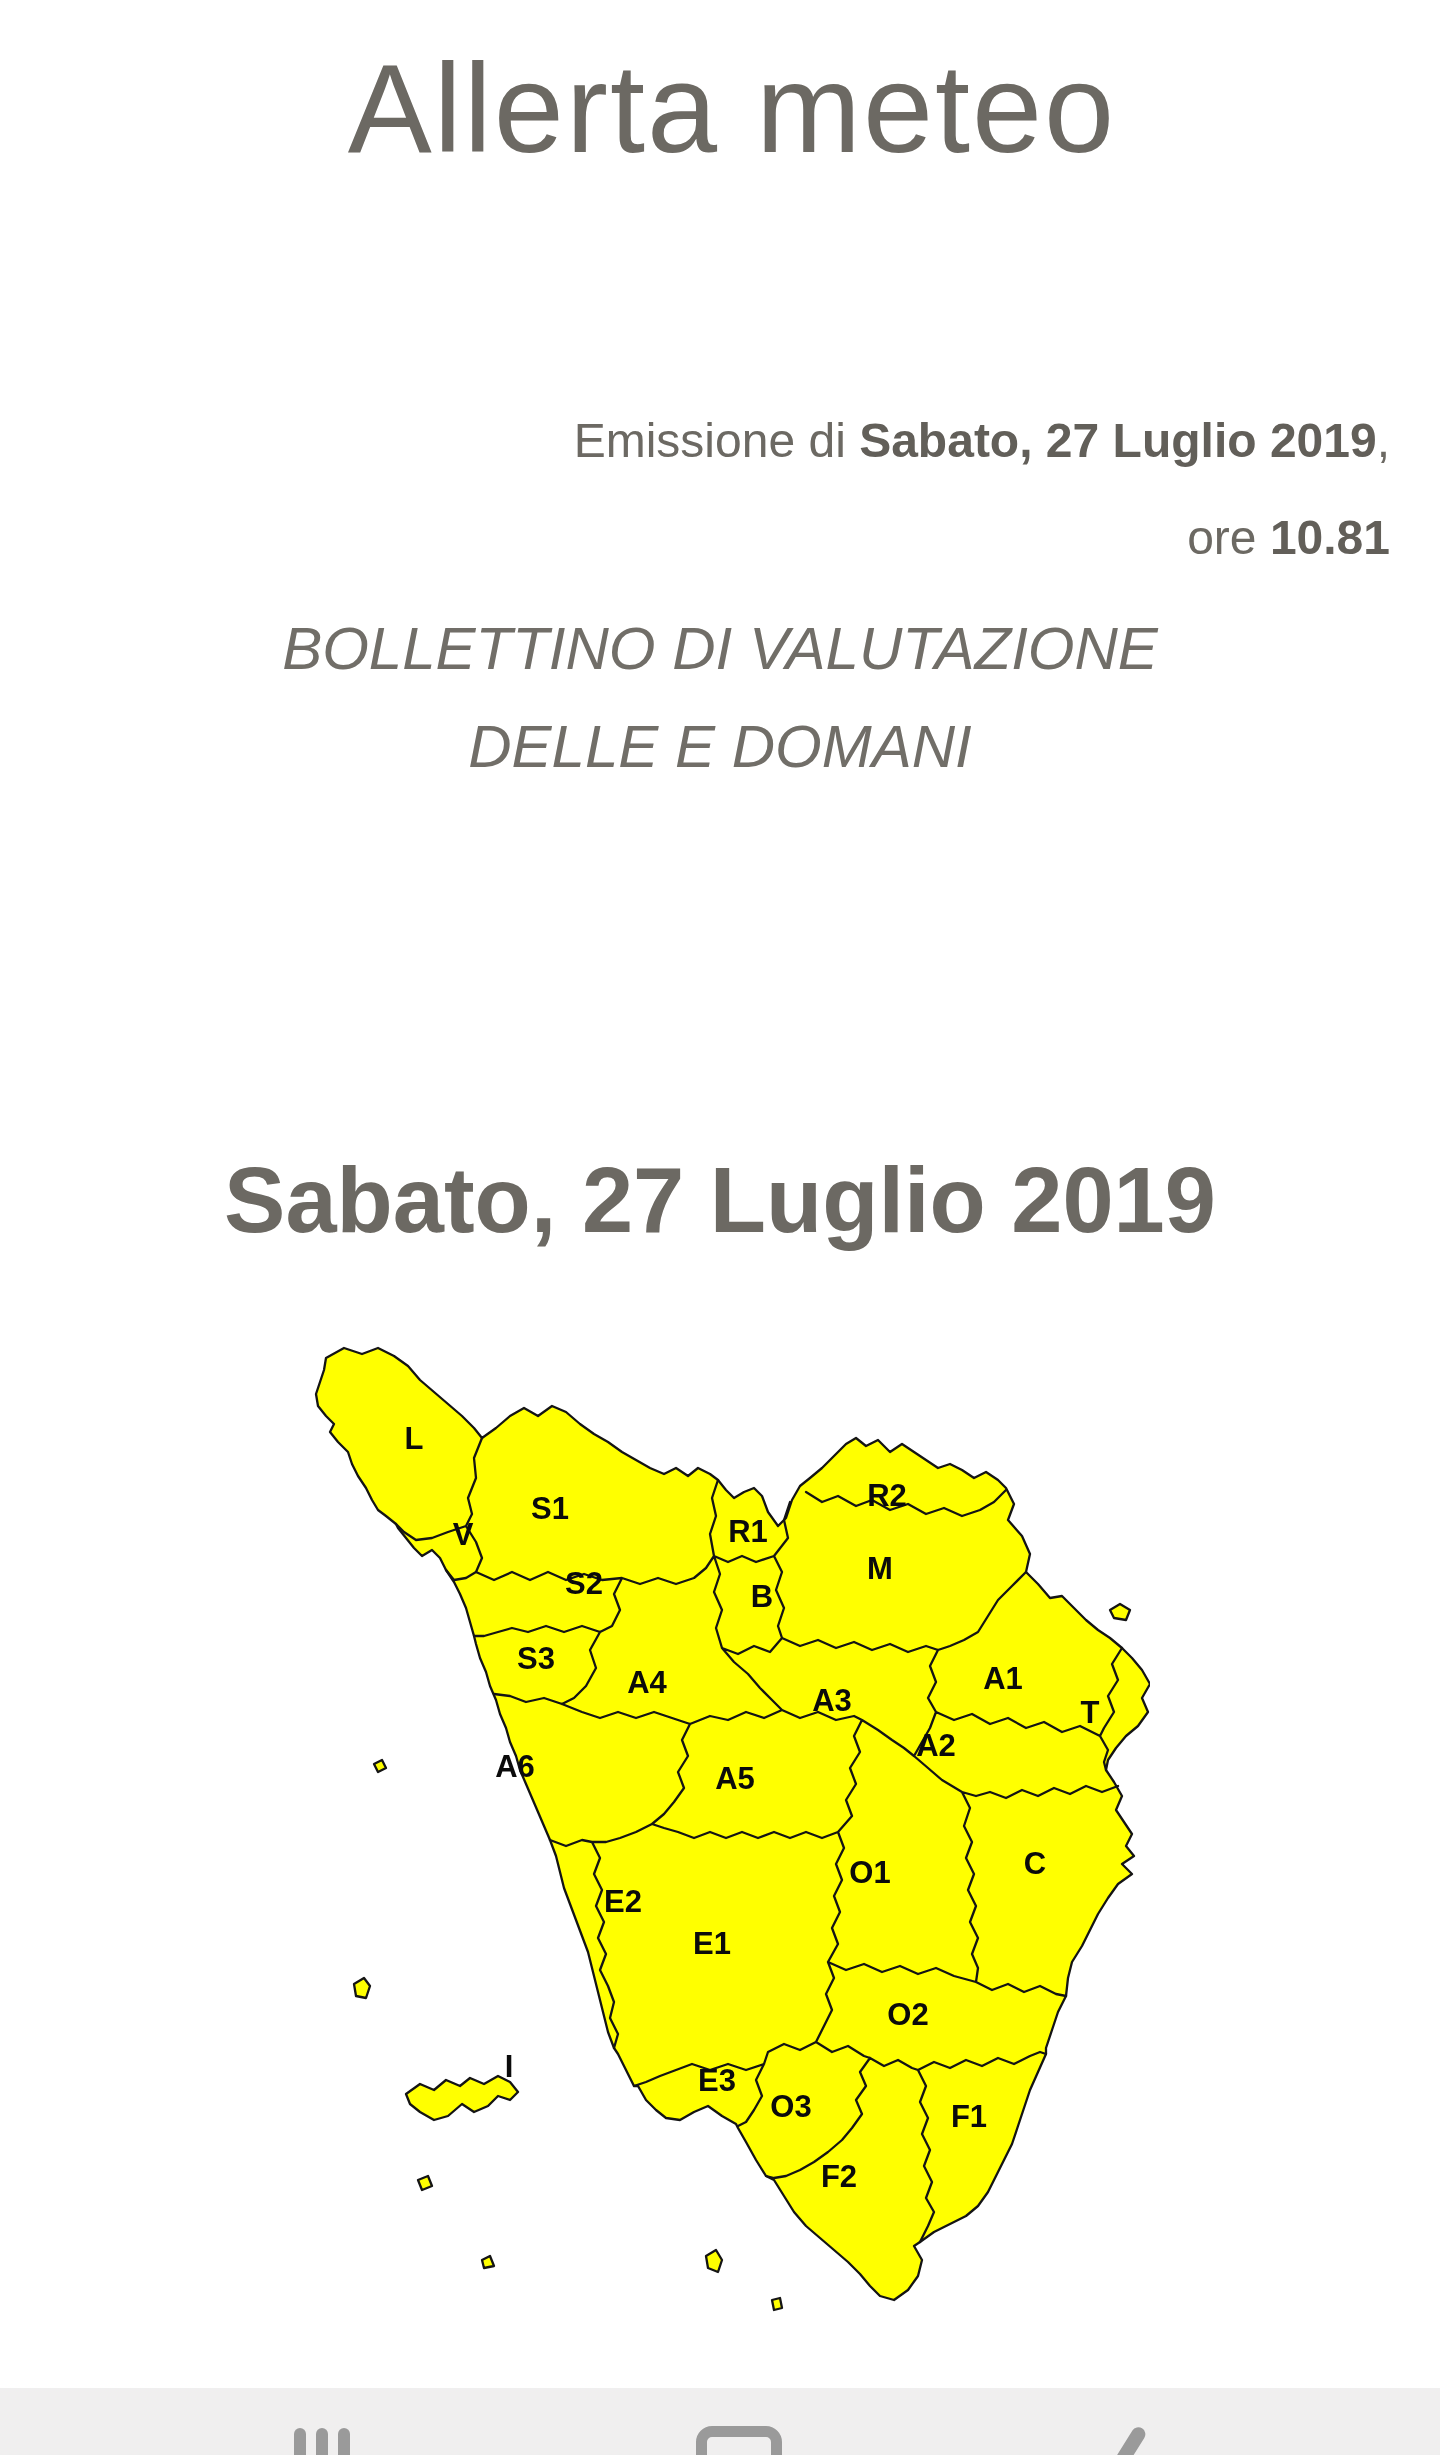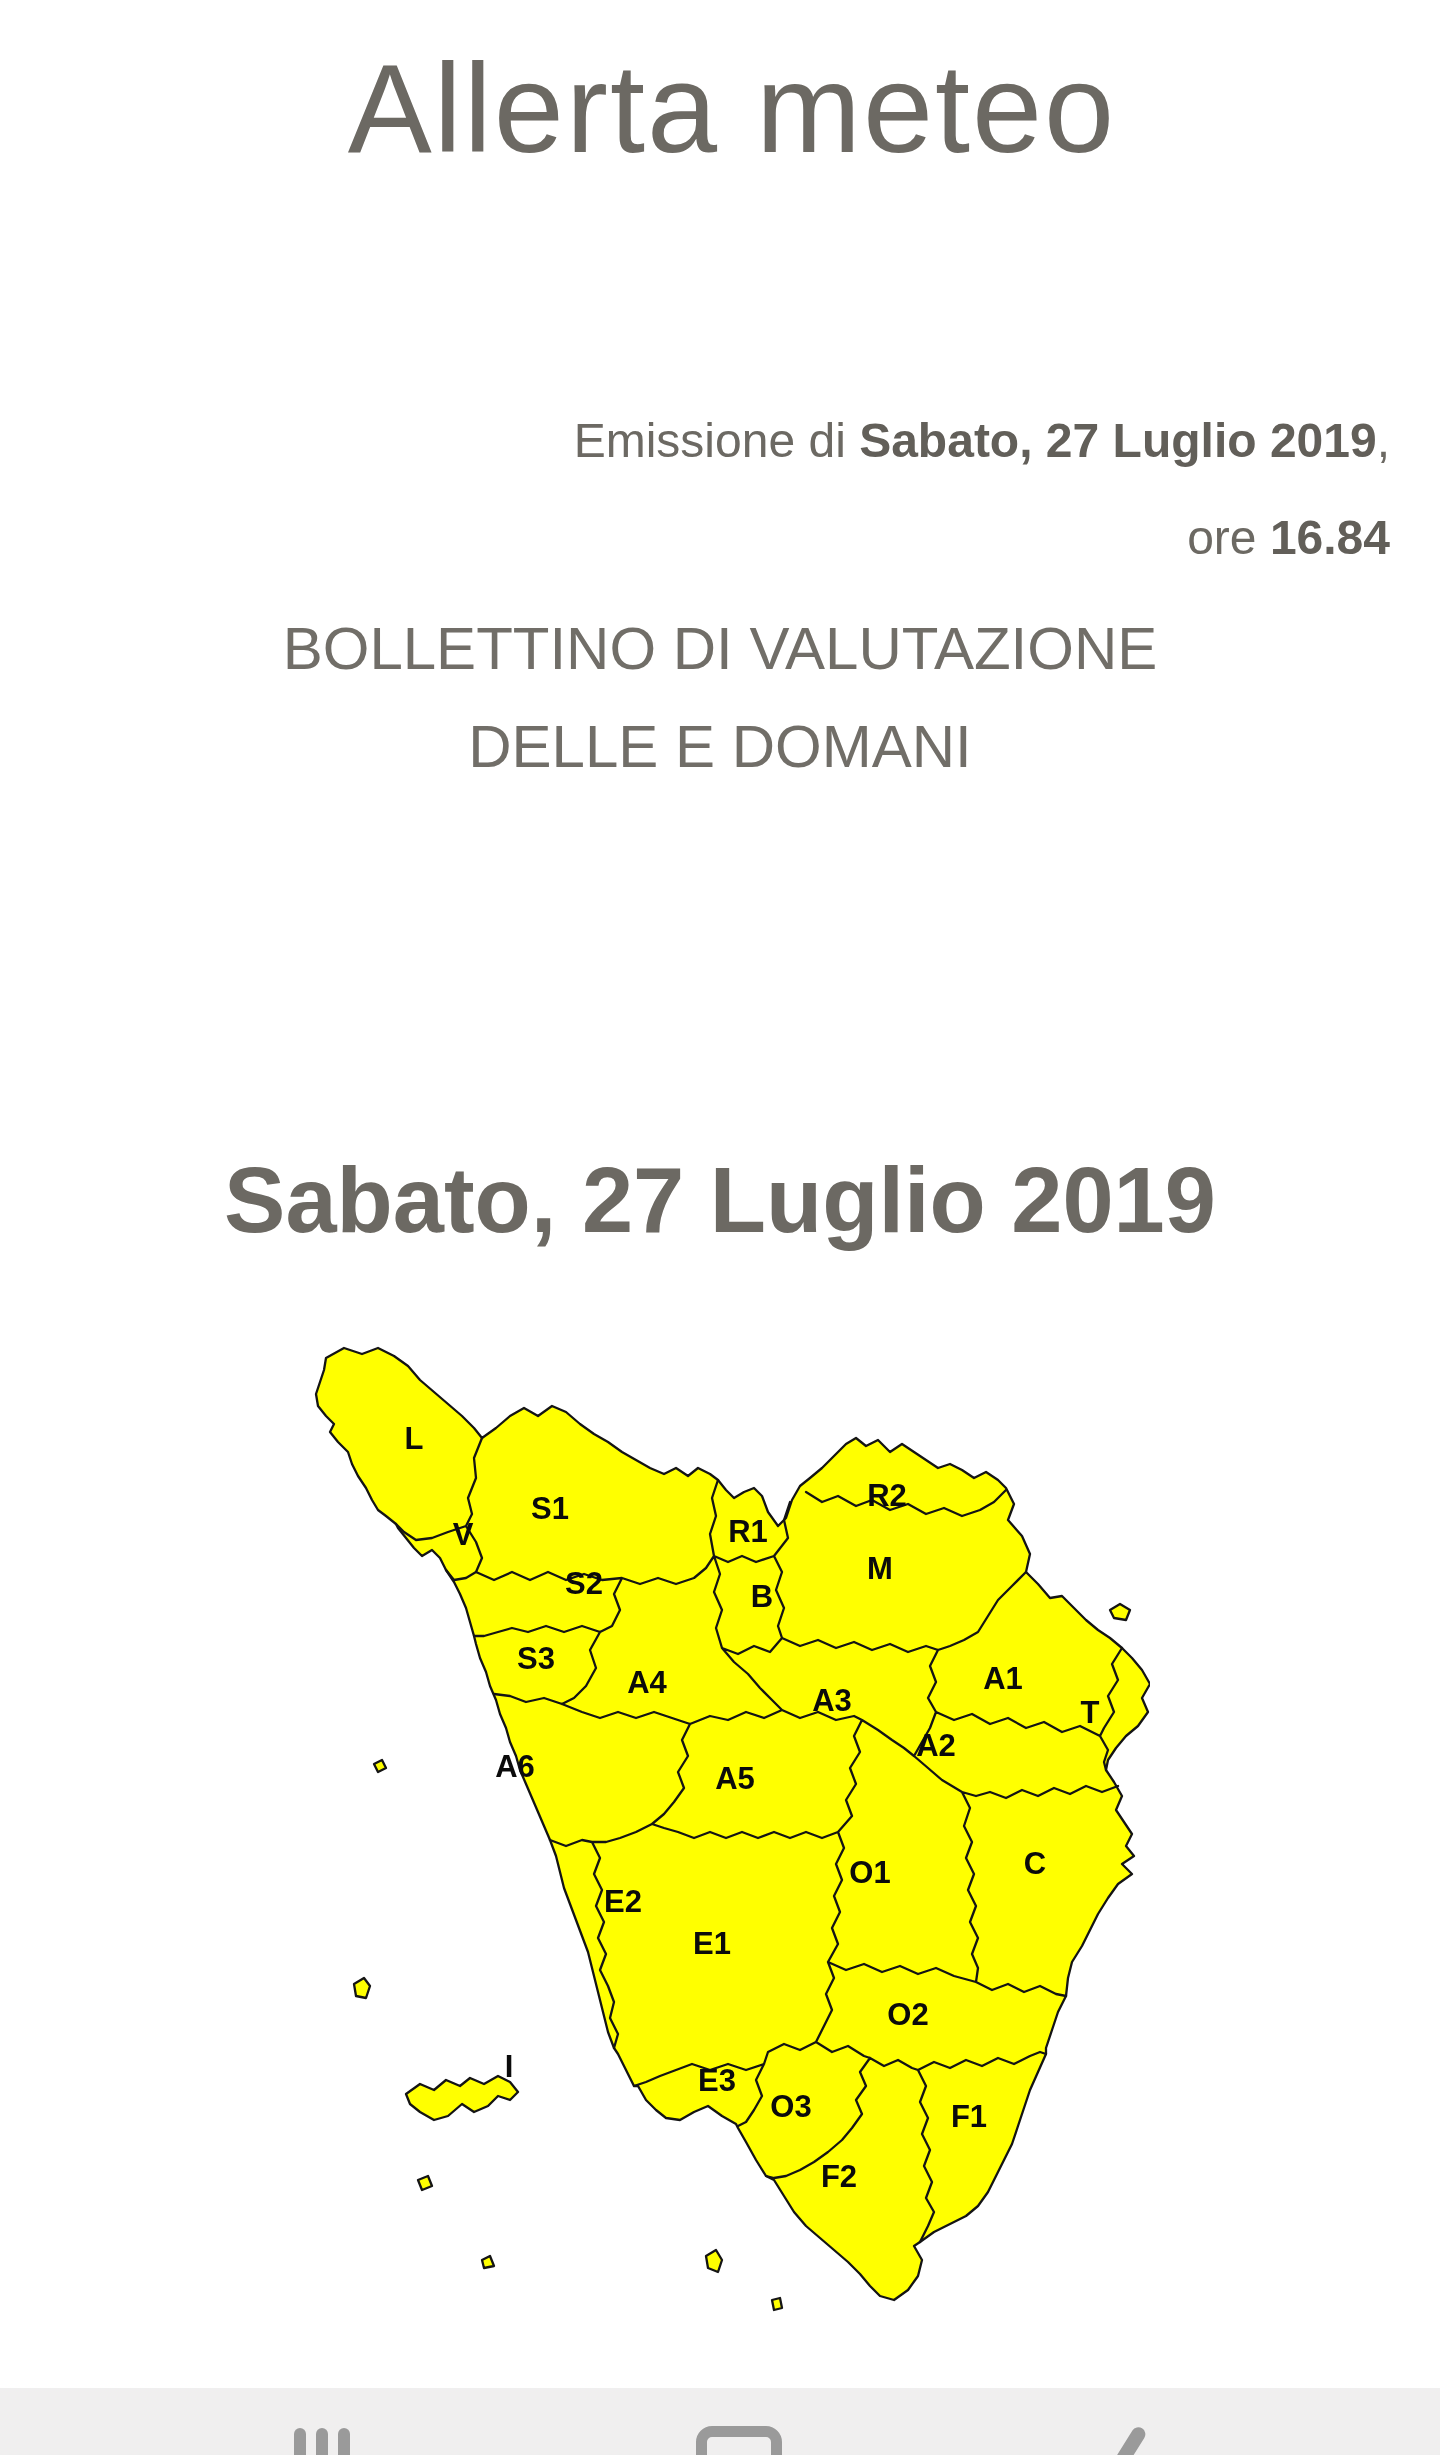--- a/index.html
+++ b/index.html
@@ -11,21 +11,21 @@
     position:absolute;left:0;top:36px;width:1440px;text-align:center;
     font-size:126px;font-weight:400;color:#6c6963;letter-spacing:2px;padding-left:12px;
   }
   .emission-block{
     position:absolute;left:50px;top:392px;width:1340px;text-align:right;
     font-size:48px;line-height:97px;color:#6c6963;font-weight:400;
   }
   .emission-block b{font-weight:700;color:#625f59;}
   .bulletin-block{
     position:absolute;left:50px;top:600px;width:1340px;text-align:center;
-    font-size:60px;line-height:98px;color:#716e68;font-weight:400;
+    font-size:60px;line-height:98px;color:#716e68;font-weight:400;font-style:italic;
   }
   .day-heading{
     position:absolute;left:0;top:1148px;width:1440px;text-align:center;
     font-size:92px;font-weight:700;color:#6c6963;
   }
   .map-wrap{position:absolute;left:270px;top:1340px;width:880px;height:1020px;}
   svg .zone{fill:#ffff00;stroke:#141414;stroke-width:2.3;stroke-linejoin:round;}
   svg .border{fill:none;stroke:#141414;stroke-width:2.3;stroke-linejoin:round;stroke-linecap:round;}
   svg text{
     font-family:"Liberation Sans", sans-serif;font-weight:700;font-size:31px;
@@ -47,21 +47,21 @@
     border-radius:7px;transform:rotate(32deg);transform-origin:top right;margin-left:14px;
   }
 </style>
 </head>
 <body>
 
 <div class="page-title">Allerta meteo</div>
 
 <div class="emission-block">
   <span>Emissione di </span><b>Sabato, 27 Luglio 2019</b><span>,</span><br>
-  <span>ore </span><b>16.84</b>
+  <span>ore </span><b>10.81</b>
 </div>
 
 <div class="bulletin-block">
   <div>BOLLETTINO DI VALUTAZIONE</div>
   <div>DELLE E DOMANI</div>
 </div>
 
 <div class="day-heading">Sabato, 27 Luglio 2019</div>
 
 <div class="map-wrap">

